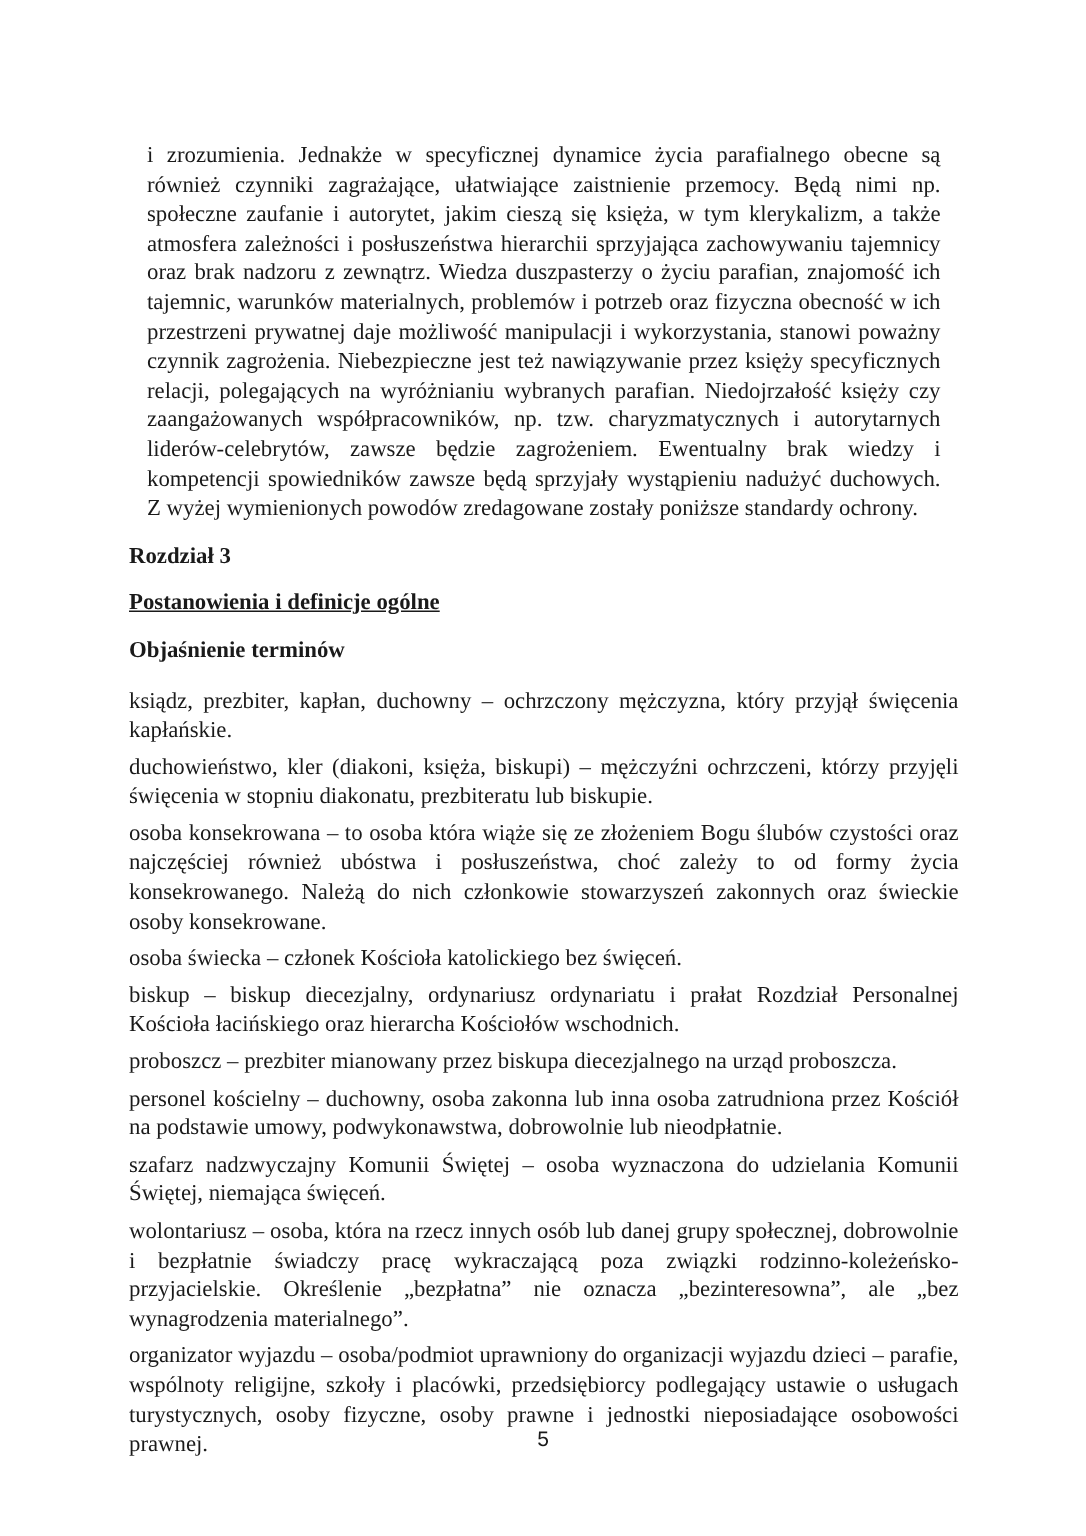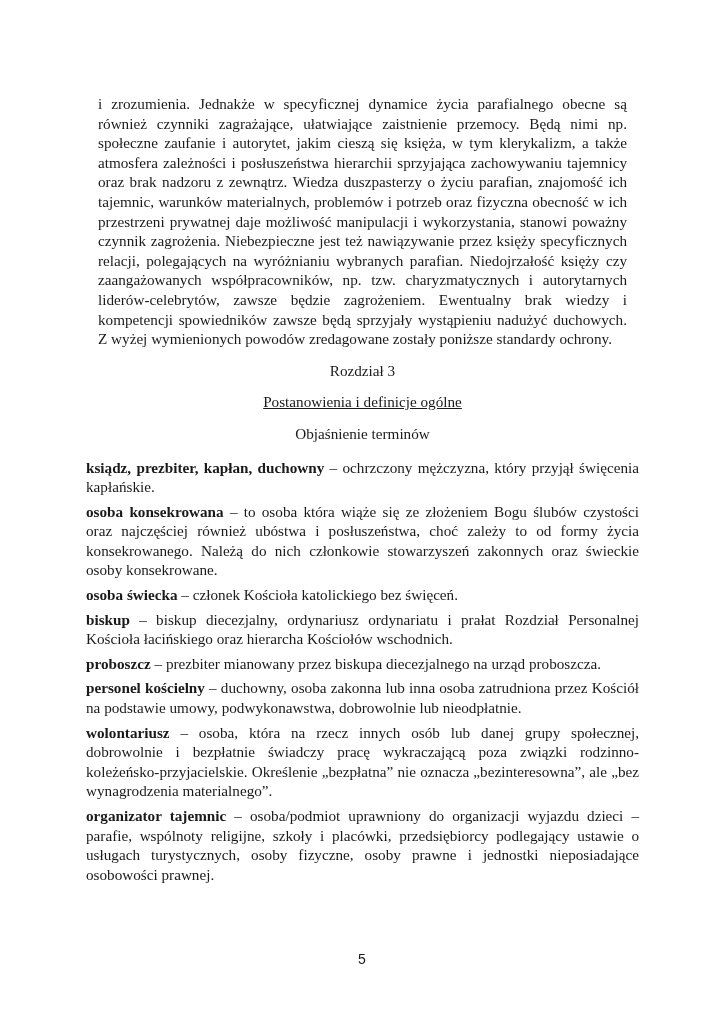--- a/index.html
+++ b/index.html
@@ -3,24 +3,24 @@
 <meta charset="utf-8">
 <style>
   html, body { margin: 0; padding: 0; background: #ffffff; }
   body { width: 724px; height: 1024px; position: relative; overflow: hidden; }
   .page {
     position: absolute; left: 86px; top: 82px; width: 553px;
     font-family: "Liberation Serif", "DejaVu Serif", serif;
     font-size: 15.2px; line-height: 19.6px; color: #1a1a1a;
   }
   .just { text-align: justify; margin: 12px; }
-  .center { text-align: center; margin: 0; font-weight: normal; }
+  .center { margin: 0; font-weight: bold; }
   .u { text-decoration: underline; }
   .gap-m { margin-top: 12px; }
-  .term { font-weight: bold; }
+  .term { font-weight: normal; }
   .def { margin: 0; text-align: justify; }
   .def + .def { margin-top: 5px; }
   .section { font-weight: bold; margin: 0; }
   .page-num {
     position: absolute; left: 0; width: 724px; top: 951px; text-align: center;
     font-family: "Liberation Sans", "DejaVu Sans", sans-serif; font-size: 14px; color: #1a1a1a;
   }
 </style>
 </head>
 <body>
@@ -29,23 +29,25 @@
   <p class="just">i zrozumienia. Jednakże w specyficznej dynamice życia parafialnego obecne są również czynniki zagrażające, ułatwiające zaistnienie przemocy. Będą nimi np. społeczne zaufanie i autorytet, jakim cieszą się księża, w tym klerykalizm, a także atmosfera zależności i posłuszeństwa hierarchii sprzyjająca zachowywaniu tajemnicy oraz brak nadzoru z zewnątrz. Wiedza duszpasterzy o życiu parafian, znajomość ich tajemnic, warunków materialnych, problemów i potrzeb oraz fizyczna obecność w ich przestrzeni prywatnej daje możliwość manipulacji i wykorzystania, stanowi poważny czynnik zagrożenia. Niebezpieczne jest też nawiązywanie przez księży specyficznych relacji, polegających na wyróżnianiu wybranych parafian. Niedojrzałość księży czy zaangażowanych współpracowników, np. tzw. charyzmatycznych i autorytarnych liderów-celebrytów, zawsze będzie zagrożeniem. Ewentualny brak wiedzy i kompetencji spowiedników zawsze będą sprzyjały wystąpieniu nadużyć duchowych. Z wyżej wymienionych powodów zredagowane zostały poniższe standardy ochrony.</p>
 
   <p class="center gap-m">Rozdział 3</p>
   <p class="center gap-m"><span class="u">Postanowienia i definicje ogólne</span></p>
 
 
   <p class="center gap-m">Objaśnienie terminów</p>
 
   <div class="defs gap-m" style="margin-top:14px">
     <p class="def"><span class="term">ksiądz, prezbiter, kapłan, duchowny</span><span> – ochrzczony mężczyzna, który przyjął święcenia kapłańskie.</span></p>
+    <p class="def"><span class="term">duchowieństwo, kler (diakoni, księża, biskupi)</span><span> – mężczyźni ochrzczeni, którzy przyjęli święcenia w stopniu diakonatu, prezbiteratu lub biskupie.</span></p>
     <p class="def"><span class="term">osoba konsekrowana</span><span> – to osoba która wiąże się ze złożeniem Bogu ślubów czystości oraz najczęściej również ubóstwa i posłuszeństwa, choć zależy to od formy życia konsekrowanego. Należą do nich członkowie stowarzyszeń zakonnych oraz świeckie osoby konsekrowane.</span></p>
     <p class="def"><span class="term">osoba świecka</span><span> – członek Kościoła katolickiego bez święceń.</span></p>
     <p class="def"><span class="term">biskup</span><span> – biskup diecezjalny, ordynariusz ordynariatu i prałat Rozdział Personalnej Kościoła łacińskiego oraz hierarcha Kościołów wschodnich.</span></p>
     <p class="def"><span class="term">proboszcz</span><span> – prezbiter mianowany przez biskupa diecezjalnego na urząd proboszcza.</span></p>
     <p class="def"><span class="term">personel kościelny</span><span> – duchowny, osoba zakonna lub inna osoba zatrudniona przez Kościół na podstawie umowy, podwykonawstwa, dobrowolnie lub nieodpłatnie.</span></p>
+    <p class="def"><span class="term">szafarz nadzwyczajny Komunii Świętej</span><span> – osoba wyznaczona do udzielania Komunii Świętej, niemająca święceń.</span></p>
     <p class="def"><span class="term">wolontariusz</span><span> – osoba, która na rzecz innych osób lub danej grupy społecznej, dobrowolnie i bezpłatnie świadczy pracę wykraczającą poza związki rodzinno-koleżeńsko-przyjacielskie. Określenie „bezpłatna” nie oznacza „bezinteresowna”, ale „bez wynagrodzenia materialnego”.</span></p>
-    <p class="def"><span class="term">organizator tajemnic</span><span> – osoba/podmiot uprawniony do organizacji wyjazdu dzieci – parafie, wspólnoty religijne, szkoły i placówki, przedsiębiorcy podlegający ustawie o usługach turystycznych, osoby fizyczne, osoby prawne i jednostki nieposiadające osobowości prawnej.</span></p>
+    <p class="def"><span class="term">organizator wyjazdu</span><span> – osoba/podmiot uprawniony do organizacji wyjazdu dzieci – parafie, wspólnoty religijne, szkoły i placówki, przedsiębiorcy podlegający ustawie o usługach turystycznych, osoby fizyczne, osoby prawne i jednostki nieposiadające osobowości prawnej.</span></p>
   </div>
 </div>
 
 <div class="page-num">5</div>
 
 </body></html>

